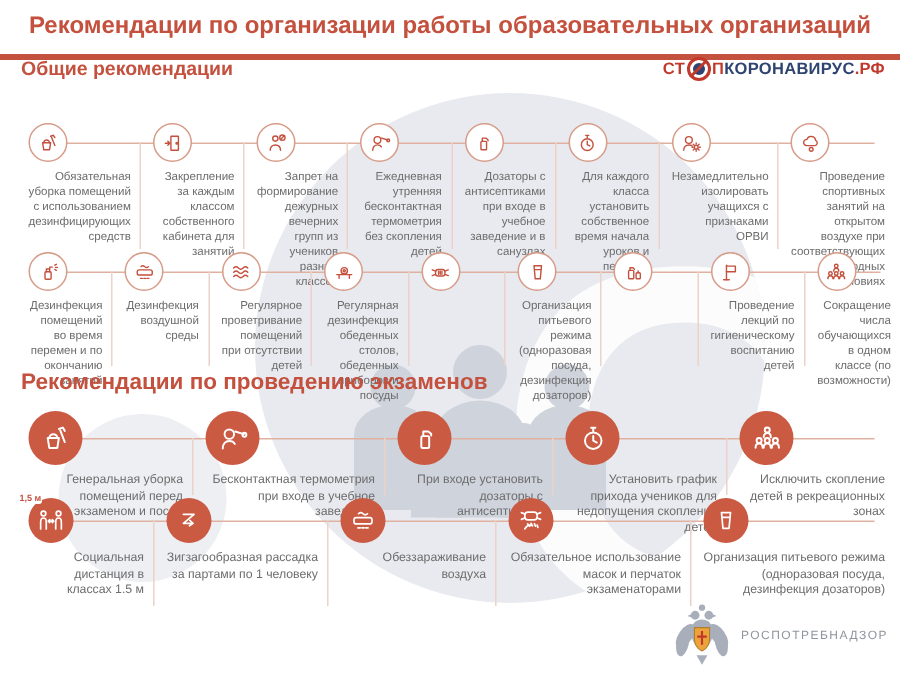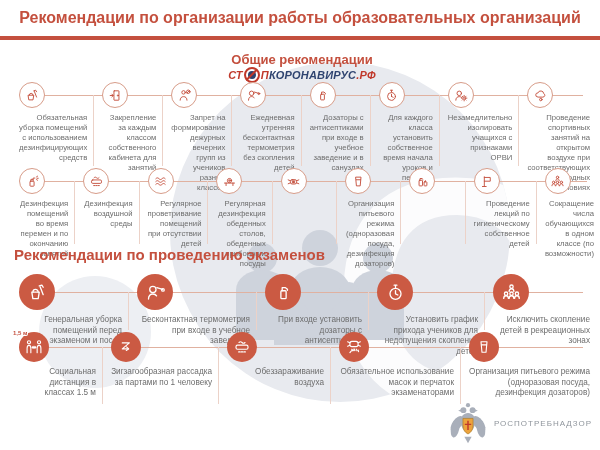--- a/index.html
+++ b/index.html
@@ -2,26 +2,26 @@
 <html lang="ru"><head>
 <meta charset="utf-8">
 <style>
   html,body{margin:0;padding:0;}
   .page{position:relative;width:600px;height:450px;background:#ffffff;overflow:hidden;
         font-family:"Liberation Sans","DejaVu Sans",sans-serif;}
   .watermark{position:absolute;left:0;top:0;width:600px;height:450px;}
   .title{position:absolute;top:9px;left:0;width:100%;text-align:center;margin:0;
          font-size:16px;font-weight:bold;color:#c4503e;}
   .rule{position:absolute;top:36px;left:0;right:0;height:4px;background:#c4503e;}
-  .sec1-head{position:absolute;top:52px;left:14px;right:10px;display:flex;
-             justify-content:space-between;align-items:center;flex-direction:column;}
+  .sec1-head{position:absolute;top:38px;left:14px;right:10px;display:flex;
+             justify-content:space-between;}
   .sec1-head h2{margin:0;font-size:13px;color:#c4503e;}
   .sec2-head{position:absolute;top:246px;left:14px;margin:0;font-size:15px;
              font-weight:bold;color:#c4503e;}
-  .stoplogo{display:flex;align-items:center;font-weight:bold;font-size:11px;letter-spacing:.2px;font-style:italic;}
+  .stoplogo{display:flex;align-items:center;font-weight:bold;font-size:11px;letter-spacing:.2px;}
   .stoplogo .red{color:#c0392b;} .stoplogo .navy{color:#2f4470;}
   .virus-badge{width:12px;height:12px;border:2px solid #c0392b;border-radius:50%;
                position:relative;display:inline-block;margin:0 1px;}
   .virus-badge::before{content:"";position:absolute;inset:2px;background:#2f4470;border-radius:50%;}
   .virus-badge::after{content:"";position:absolute;left:-2px;top:5px;width:15px;height:2px;
                       background:#c0392b;transform:rotate(-45deg);}
   .row{position:absolute;display:flex;align-items:stretch;}
   .row::before{content:"";position:absolute;left:13px;right:13px;top:var(--line);
                height:1px;background:#e0b1a0;}
   .item{position:relative;flex:1;padding:0 6px 0 9px;box-sizing:border-box;text-align:right;}
@@ -246,21 +246,21 @@
         </span>
       </div>
       <div class="item">
         <span class="circ">
           <svg viewBox="0 0 24 24" fill="none" stroke="currentColor" stroke-width="1.5" stroke-linecap="round" stroke-linejoin="round">
             <path d="M8.5 20V4.5"></path>
             <path d="M8.5 5.5h9.5v6H8.5"></path>
             <path d="M5.5 20h6"></path>
           </svg>
         </span>
-        <p class="txt">Проведение лекций по гигиеническому собственное детей</p>
+        <p class="txt">Проведение лекций по гигиеническому воспитанию детей</p>
       </div>
       <div class="item">
         <span class="circ">
           <svg viewBox="0 0 24 24" fill="none" stroke="currentColor" stroke-width="1.5" stroke-linecap="round" stroke-linejoin="round">
             <circle cx="12" cy="5.3" r="1.9"></circle>
             <path d="M9.3 10.8c0-2 1.2-3.1 2.7-3.1s2.7 1.1 2.7 3.1"></path>
             <circle cx="5.8" cy="13.3" r="1.9"></circle>
             <path d="M3.1 18.8c0-2 1.2-3.1 2.7-3.1s2.7 1.1 2.7 3.1"></path>
             <circle cx="12" cy="13.3" r="1.9"></circle>
             <path d="M9.3 18.8c0-2 1.2-3.1 2.7-3.1s2.7 1.1 2.7 3.1"></path>

